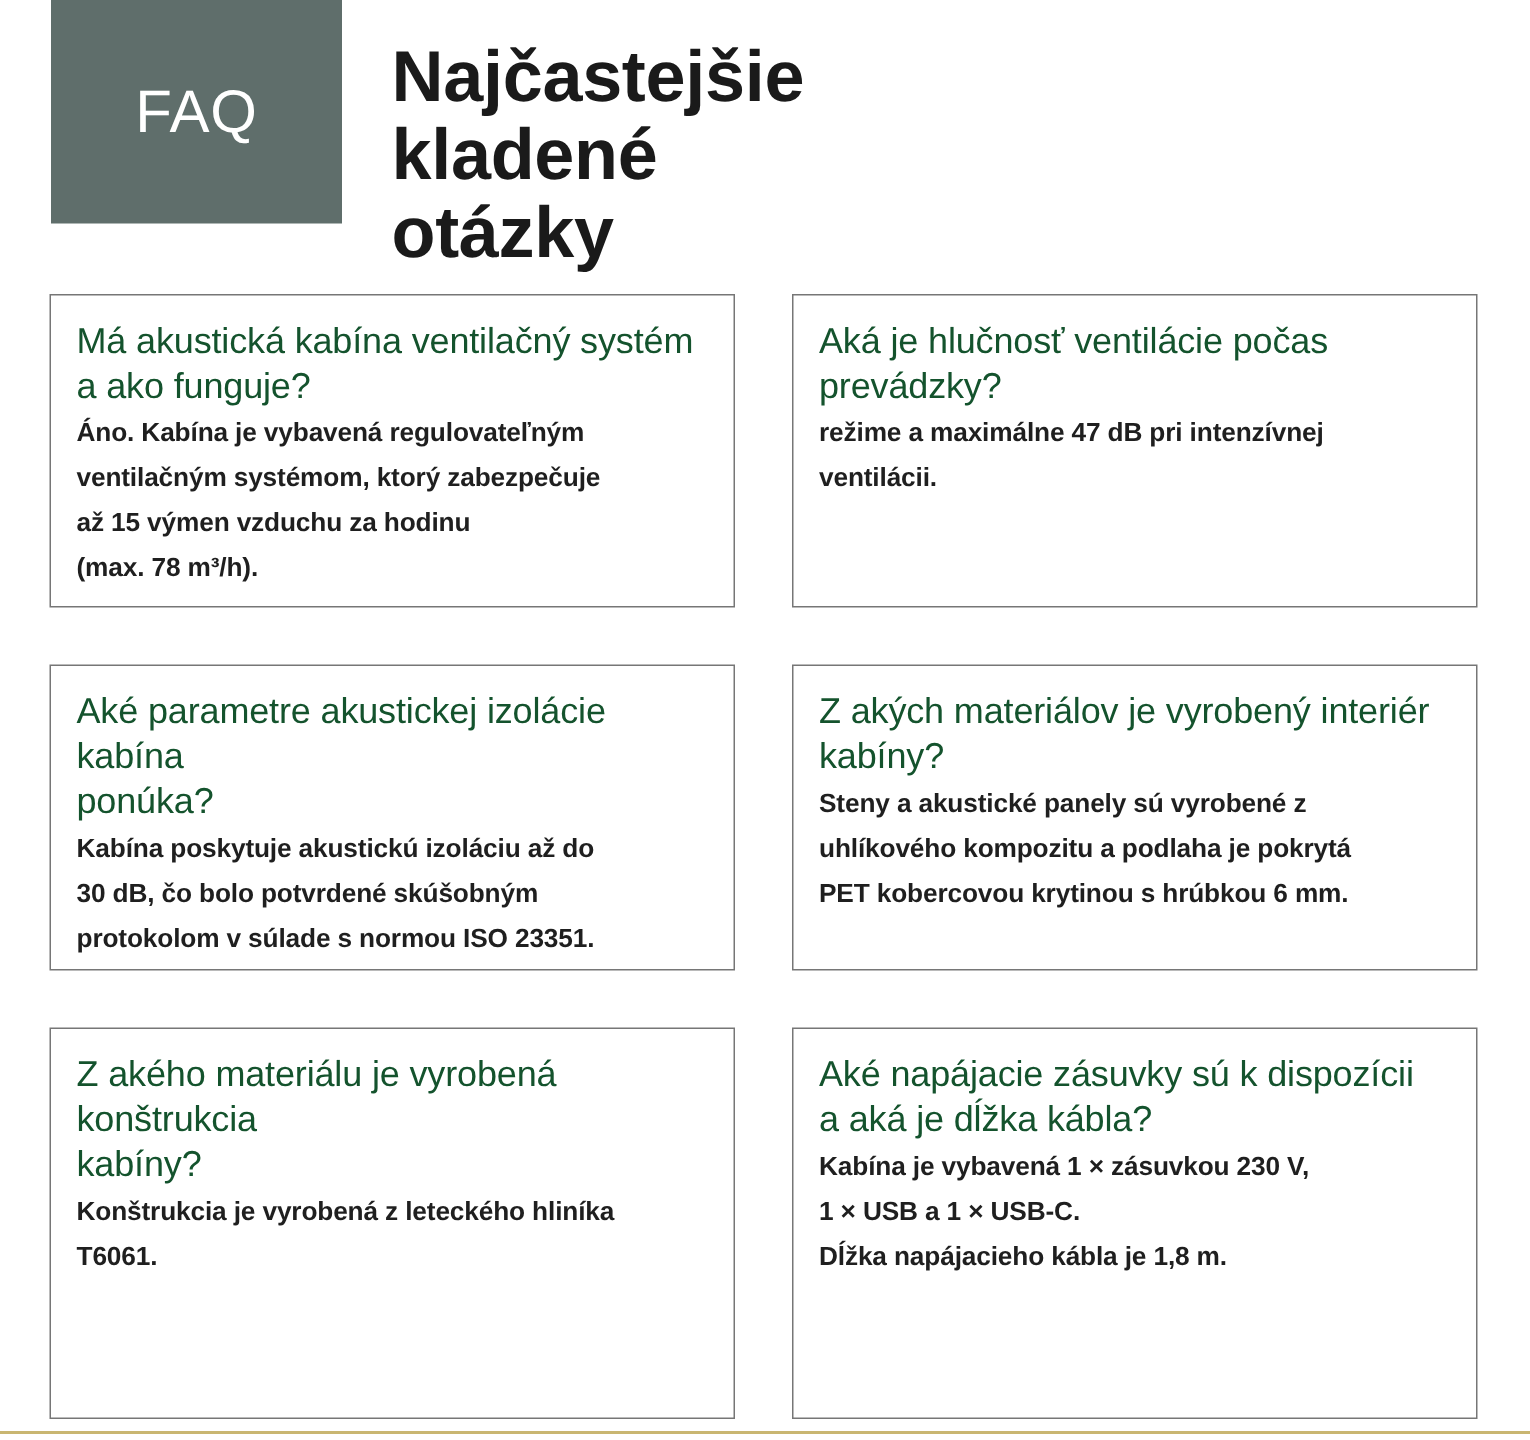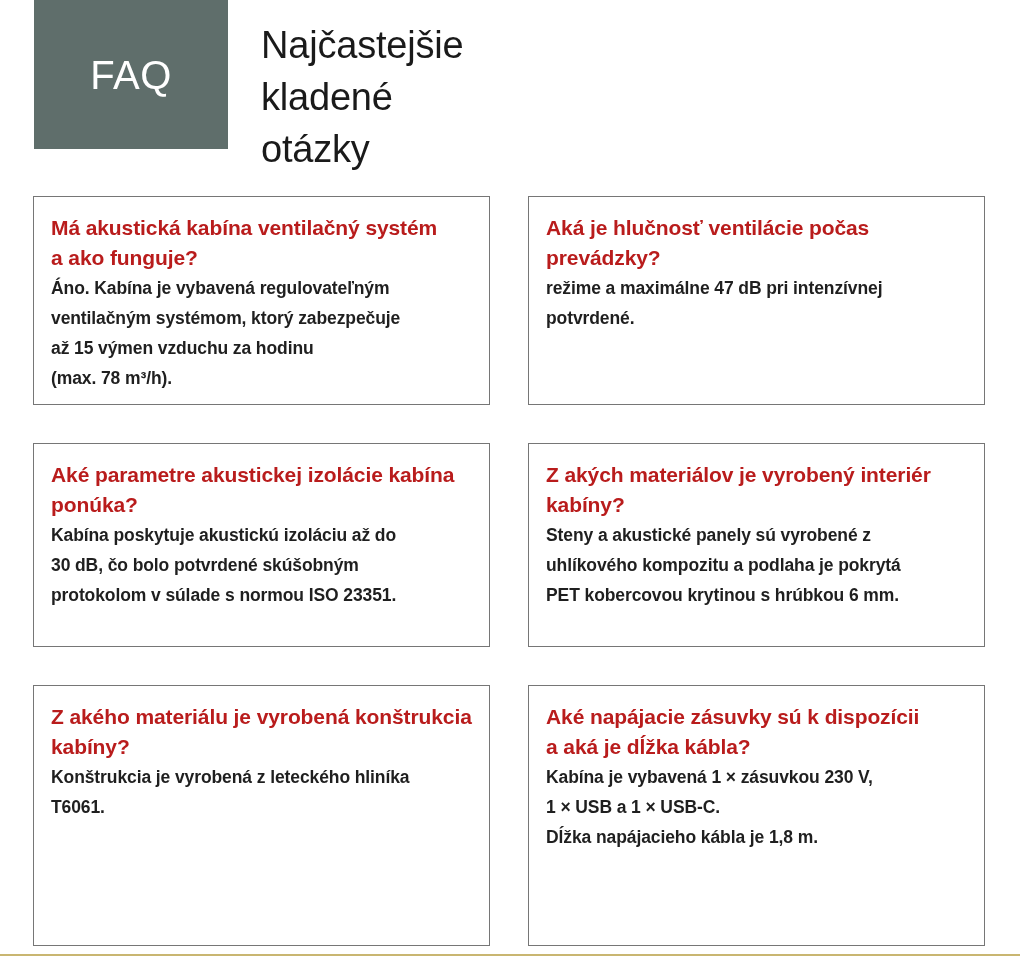--- a/index.html
+++ b/index.html
@@ -43,23 +43,23 @@
     line-height: 1;
     font-weight: 400;
     letter-spacing: 0.5px;
     white-space: nowrap;
   }
   .faq-title {
     position: absolute;
     left: 261px;
     top: -6px;
     width: 420px;
-    font-size: 38px;
+    font-size: 48px;
     line-height: 52px;
-    font-weight: 400;
+    font-weight: 700;
     color: #1a1a1a;
     letter-spacing: -0.2px;
   }
   .faq-title-line { display: block; }
 
   
   .faq-grid {
     position: absolute;
     left: 33px;
     top: 196px;
@@ -73,24 +73,24 @@
     border: 1px solid #767676;
     background: #ffffff;
     box-sizing: border-box;
     padding: 16px 17px 14px 17px;
   }
   .faq-card.row1 { height: 209px; }
   .faq-card.row2 { height: 204px; }
   .faq-card.row3 { height: 261px; }
 
   .faq-question {
-    font-size: 21px;
+    font-size: 24px;
     line-height: 30px;
-    font-weight: 700;
-    color: #b91c1c;
+    font-weight: 400;
+    color: #14532d;
     margin: 0;
     letter-spacing: -0.1px;
   }
   .faq-answer {
     font-size: 17.5px;
     line-height: 30px;
     font-weight: 700;
     color: #1f1f1f;
     margin: 0;
     letter-spacing: -0.1px;
@@ -136,21 +136,21 @@
     </p>
   </div>
 
   <div class="faq-card row1">
     <p class="faq-question">
       <span class="faq-answer-line">Aká je hlučnosť ventilácie počas</span>
       <span class="faq-answer-line">prevádzky?</span>
     </p>
     <p class="faq-answer">
       <span class="faq-answer-line">režime a maximálne 47 dB pri intenzívnej</span>
-      <span class="faq-answer-line">potvrdené.</span>
+      <span class="faq-answer-line">ventilácii.</span>
     </p>
   </div>
 
   <div class="faq-card row2">
     <p class="faq-question">
       <span class="faq-answer-line">Aké parametre akustickej izolácie kabína</span>
       <span class="faq-answer-line">ponúka?</span>
     </p>
     <p class="faq-answer">
       <span class="faq-answer-line">Kabína poskytuje akustickú izoláciu až do</span>

